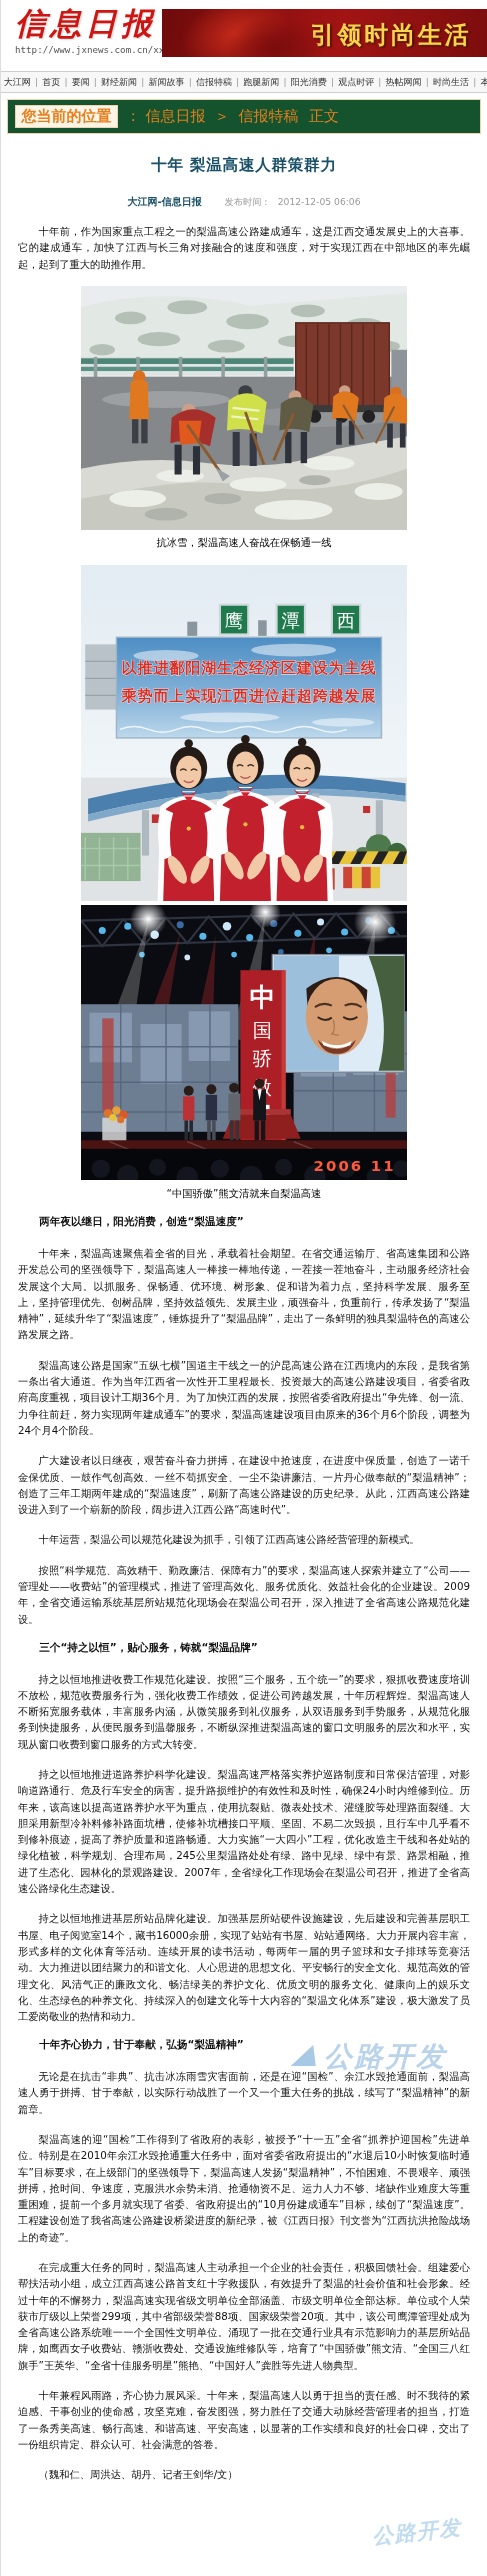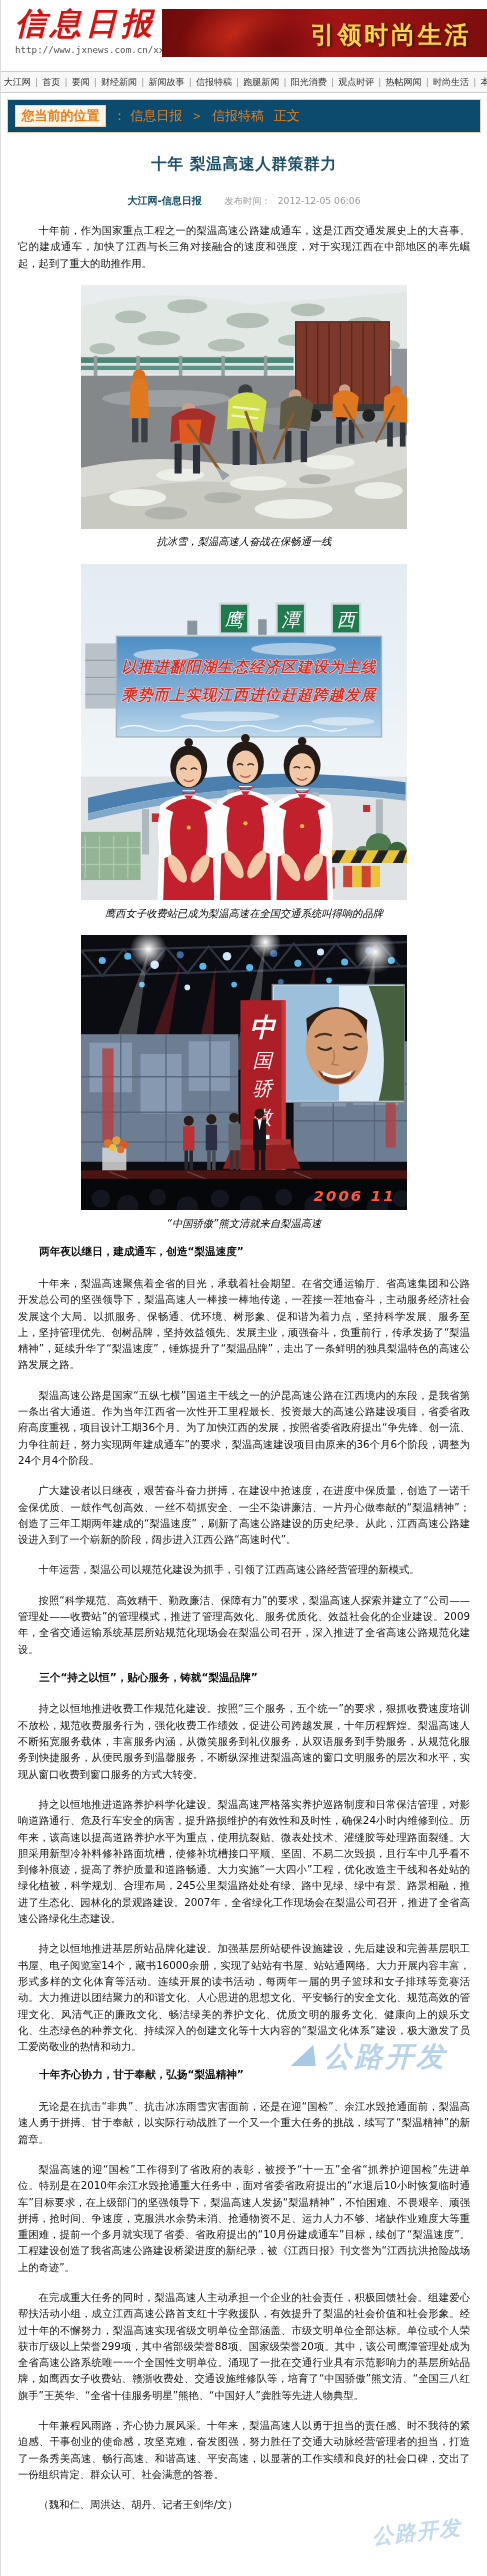--- a/index.html
+++ b/index.html
@@ -22,39 +22,39 @@
   .banner-text{position:absolute;right:15.6px;top:10px;font-size:24px;font-weight:bold;letter-spacing:2.8px;
     color:#ffd34d;text-shadow:0.7px 0.7px 0 #5a2a00,1.4px 1.4px 2.1px #3a0505;}
 
   
   .topnav{height:20px;line-height:20px;border-top:0.7px solid #ccc;border-bottom:0.7px solid #ccc;
     background:#f7f7f7;text-align:center;font-size:9px;color:#333;white-space:nowrap;overflow:hidden;}
   .topnav a{color:#333;text-decoration:none;margin:0 2.8px;cursor:pointer;}
   .topnav .sep{color:#999;margin:0 1.4px;}
 
   
-  .crumbbar{margin:5.7px 5.7px 0 5.7px;border:0.7px solid #f0d3ad;background:#0c4a6e;
-    padding:5px 7px;font-size:13px;color:#e6801e;}
+  .crumbbar{margin:5.7px 5.7px 0 5.7px;border:0.7px solid #f0d3ad;background:#14532d;
+    padding:5px 7px;font-size:15px;color:#e6801e;}
   .crumb-label{display:inline-block;border:0.7px solid #f0d3ad;background:#fdf4e8;
     padding:1.4px 5.7px;font-weight:bold;color:#e6801e;margin-right:2.8px;}
   .crumbbar a{color:#e6801e;text-decoration:none;cursor:pointer;}
   .crumb-arrow{margin:0 4.3px;}
   .crumb-page{margin-left:5.7px;}
 
   
   .article{padding:0 17px;}
   .article-title{margin:21px 0 0 0;text-align:center;font-size:15.6px;font-weight:bold;color:#1a5068;letter-spacing:0.7px;}
   .article-meta{margin:18.5px 0 14px 0;text-align:center;font-size:9.2px;color:#999;}
   .article-meta .src{color:#1a5068;font-weight:bold;margin-right:20px;font-size:10px;}
   .article-meta .ptime{margin-left:4.3px;}
 
   .article p{font-size:10.3px;line-height:16.3px;margin:0 0 14px 0;text-indent:2em;text-align:justify;color:#111;}
   .article h3.sec{font-size:10.6px;font-weight:bold;margin:1.4px 0 15.6px 0;text-indent:2em;color:#111;}
 
-  figure{margin:2.8px auto 4.3px auto;width:326px;font-style:italic;}
+  figure{margin:2.8px auto 4.3px auto;width:326px;}
   figure svg{display:block;width:326px;}
   figcaption{font-size:10.3px;color:#000;text-align:center;margin:5.7px 0 14px 0;line-height:15.6px;}
 
   .byline{margin-top:2.8px;}
 
   
   .wm{position:absolute;color:#b9d3ea;pointer-events:none;z-index:3;white-space:nowrap;
     font-family:"DejaVu Serif","Liberation Serif",serif;font-style:italic;font-weight:bold;}
   .wm1{top:2038px;right:40px;font-size:28px;letter-spacing:2.8px;}
   .wm1 .wm-logo{display:inline-block;width:0;height:0;border-left:18.5px solid transparent;
@@ -353,21 +353,20 @@
           <path d="M280,342 Q312,316 344,342 L348,474 L276,474 Z" fill="#c3202e"></path>
           <path d="M300,316 L312,334 L324,316 Q312,328 300,316 Z" fill="#cf2433"></path>
           <path d="M303,318 l18,0 M305,324 l14,0" stroke="#fff" stroke-width="1.5"></path>
           <path d="M272,340 q-8,40 2,74 l14,-4 q-6,-36 2,-62 Z" fill="#fdfdfd"></path>
           <path d="M352,340 q8,40 -2,74 l-14,-4 q6,-36 -2,-62 Z" fill="#fdfdfd"></path>
           <ellipse cx="296" cy="428" rx="9" ry="22" fill="#f2c9a6" transform="rotate(-30 296 428)"></ellipse>
           <ellipse cx="328" cy="428" rx="9" ry="22" fill="#f2c9a6" transform="rotate(30 328 428)"></ellipse>
           <circle cx="312" cy="370" r="3" fill="#e8b93a"></circle>
         </g>
       </svg>
-      <figcaption>鹰西女子收费站已成为梨温高速在全国交通系统叫得响的品牌</figcaption>
     </figure>
 
     <figure>
       <svg viewBox="0 0 460 388">
         <defs>
           <radialGradient id="glow" cx="0.5" cy="0.5" r="0.5">
             <stop offset="0" stop-color="#ffffff"></stop>
               <stop offset="1" stop-color="#ffffff" stop-opacity="0"></stop>
           </radialGradient>
         </defs>
@@ -512,21 +511,21 @@
             <circle cx="330" cy="382" r="15"></circle>
           <circle cx="374" cy="372" r="13"></circle>
             <circle cx="418" cy="384" r="15"></circle>
             <circle cx="452" cy="372" r="12"></circle>
         </g>
         <text x="328" y="376" font-size="21" font-weight="bold" fill="#ff5a3c" letter-spacing="3">2006 11</text>
       </svg>
       <figcaption>“中国骄傲”熊文清就来自梨温高速</figcaption>
     </figure>
 
-    <h3 class="sec">两年夜以继日，建成通车，创造“梨温速度”</h3>
+    <h3 class="sec">两年夜以继日，阳光消费，创造“梨温速度”</h3>
     <p>十年来，梨温高速聚焦着全省的目光，承载着社会期望。在省交通运输厅、省高速集团和公路开发总公司的坚强领导下，梨温高速人一棒接一棒地传递，一茬接一茬地奋斗，主动服务经济社会发展这个大局。以抓服务、保畅通、优环境、树形象、促和谐为着力点，坚持科学发展、服务至上，坚持管理优先、创树品牌，坚持效益领先、发展主业，顽强奋斗，负重前行，传承发扬了“梨温精神”，延续升华了“梨温速度”，锤炼提升了“梨温品牌”，走出了一条鲜明的独具梨温特色的高速公路发展之路。</p>
     <p>梨温高速公路是国家“五纵七横”国道主干线之一的沪昆高速公路在江西境内的东段，是我省第一条出省大通道。作为当年江西省一次性开工里程最长、投资最大的高速公路建设项目，省委省政府高度重视，项目设计工期36个月。为了加快江西的发展，按照省委省政府提出“争先锋、创一流、力争往前赶，努力实现两年建成通车”的要求，梨温高速建设项目由原来的36个月6个阶段，调整为24个月4个阶段。</p>
     <p>广大建设者以日继夜，艰苦奋斗奋力拼搏，在建设中抢速度，在进度中保质量，创造了一诺千金保优质、一鼓作气创高效、一丝不苟抓安全、一尘不染讲廉洁、一片丹心做奉献的“梨温精神”；创造了三年工期两年建成的“梨温速度”，刷新了高速公路建设的历史纪录。从此，江西高速公路建设进入到了一个崭新的阶段，阔步进入江西公路“高速时代”。</p>
     <p>十年运营，梨温公司以规范化建设为抓手，引领了江西高速公路经营管理的新模式。</p>
     <p>按照“科学规范、高效精干、勤政廉洁、保障有力”的要求，梨温高速人探索并建立了“公司——管理处——收费站”的管理模式，推进了管理高效化、服务优质化、效益社会化的企业建设。2009年，全省交通运输系统基层所站规范化现场会在梨温公司召开，深入推进了全省高速公路规范化建设。</p>
 
     <h3 class="sec">三个“持之以恒”，贴心服务，铸就“梨温品牌”</h3>
     <p>持之以恒地推进收费工作规范化建设。按照“三个服务，五个统一”的要求，狠抓收费速度培训不放松，规范收费服务行为，强化收费工作绩效，促进公司跨越发展，十年历程辉煌。梨温高速人不断拓宽服务载体，丰富服务内涵，从微笑服务到礼仪服务，从双语服务到手势服务，从规范化服务到快捷服务，从便民服务到温馨服务，不断纵深推进梨温高速的窗口文明服务的层次和水平，实现从窗口收费到窗口服务的方式大转变。</p>
     <p>持之以恒地推进道路养护科学化建设。梨温高速严格落实养护巡路制度和日常保洁管理，对影响道路通行、危及行车安全的病害，提升路损维护的有效性和及时性，确保24小时内维修到位。历年来，该高速以提高道路养护水平为重点，使用抗裂贴、微表处技术、灌缝胶等处理路面裂缝。大胆采用新型冷补料修补路面坑槽，使修补坑槽接口平顺、坚固、不易二次毁损，且行车中几乎看不到修补痕迹，提高了养护质量和道路畅通。大力实施“一大四小”工程，优化改造主干线和各处站的绿化植被，科学规划、合理布局，245公里梨温路处处有绿、路中见绿、绿中有景、路景相融，推进了生态化、园林化的景观路建设。2007年，全省绿化工作现场会在梨温公司召开，推进了全省高速公路绿化生态建设。</p>
     <p>持之以恒地推进基层所站品牌化建设。加强基层所站硬件设施建设，先后建设和完善基层职工书屋、电子阅览室14个，藏书16000余册，实现了站站有书屋、站站通网络。大力开展内容丰富，形式多样的文化体育等活动。连续开展的读书活动，每两年一届的男子篮球和女子排球等竞赛活动。大力推进以团结聚力的和谐文化、人心思进的思想文化、平安畅行的安全文化、规范高效的管理文化、风清气正的廉政文化、畅洁绿美的养护文化、优质文明的服务文化、健康向上的娱乐文化、生态绿色的种养文化、持续深入的创建文化等十大内容的“梨温文化体系”建设，极大激发了员工爱岗敬业的热情和动力。</p>

